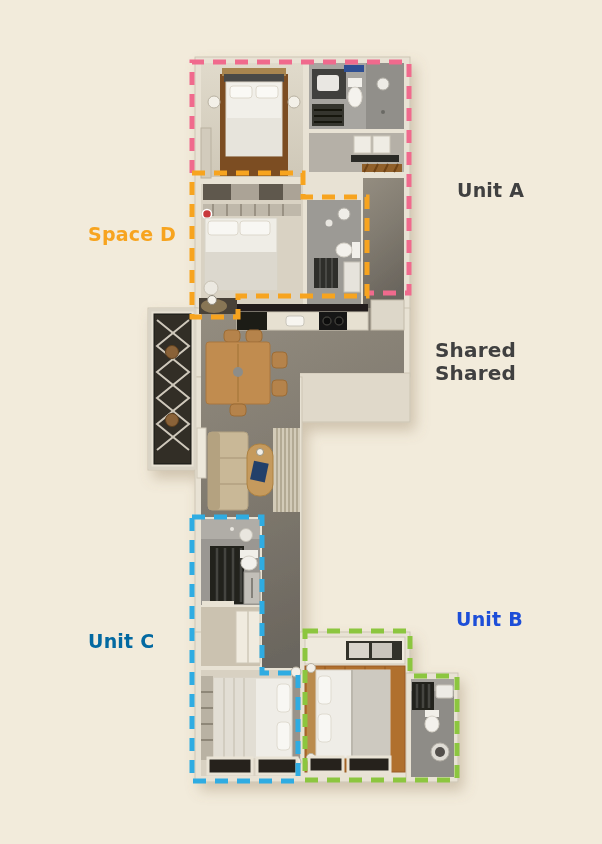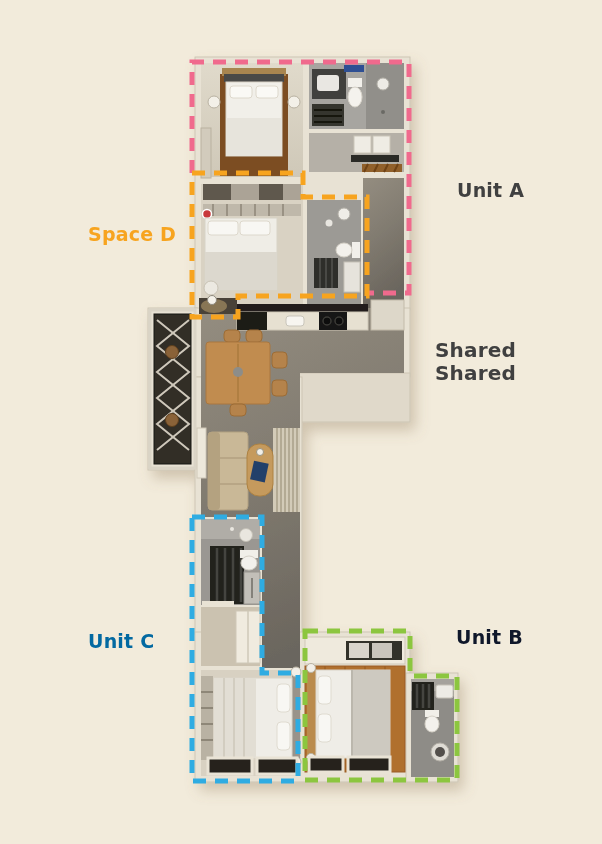--- a/index.html
+++ b/index.html
@@ -286,15 +286,15 @@
 
 <div class="unit-label" style="left: 88px; top: 223px; color: rgb(247, 164, 31);">Space D</div>
 
 <div class="shared-label" style="left: 435px; top: 339px; color: #404040;">
   <div>Shared</div>
   <div>Shared</div>
 </div>
 
 <div class="unit-label" style="left: 88px; top: 630px; color: #0369a1;">Unit C</div>
 
-<div class="unit-label" style="left: 456px; top: 626px; color: #0f172a;">Unit B</div>
+<div class="unit-label" style="left: 456px; top: 608px; color: #1d4ed8;">Unit B</div>
 
 </div>
 
 </body></html>

